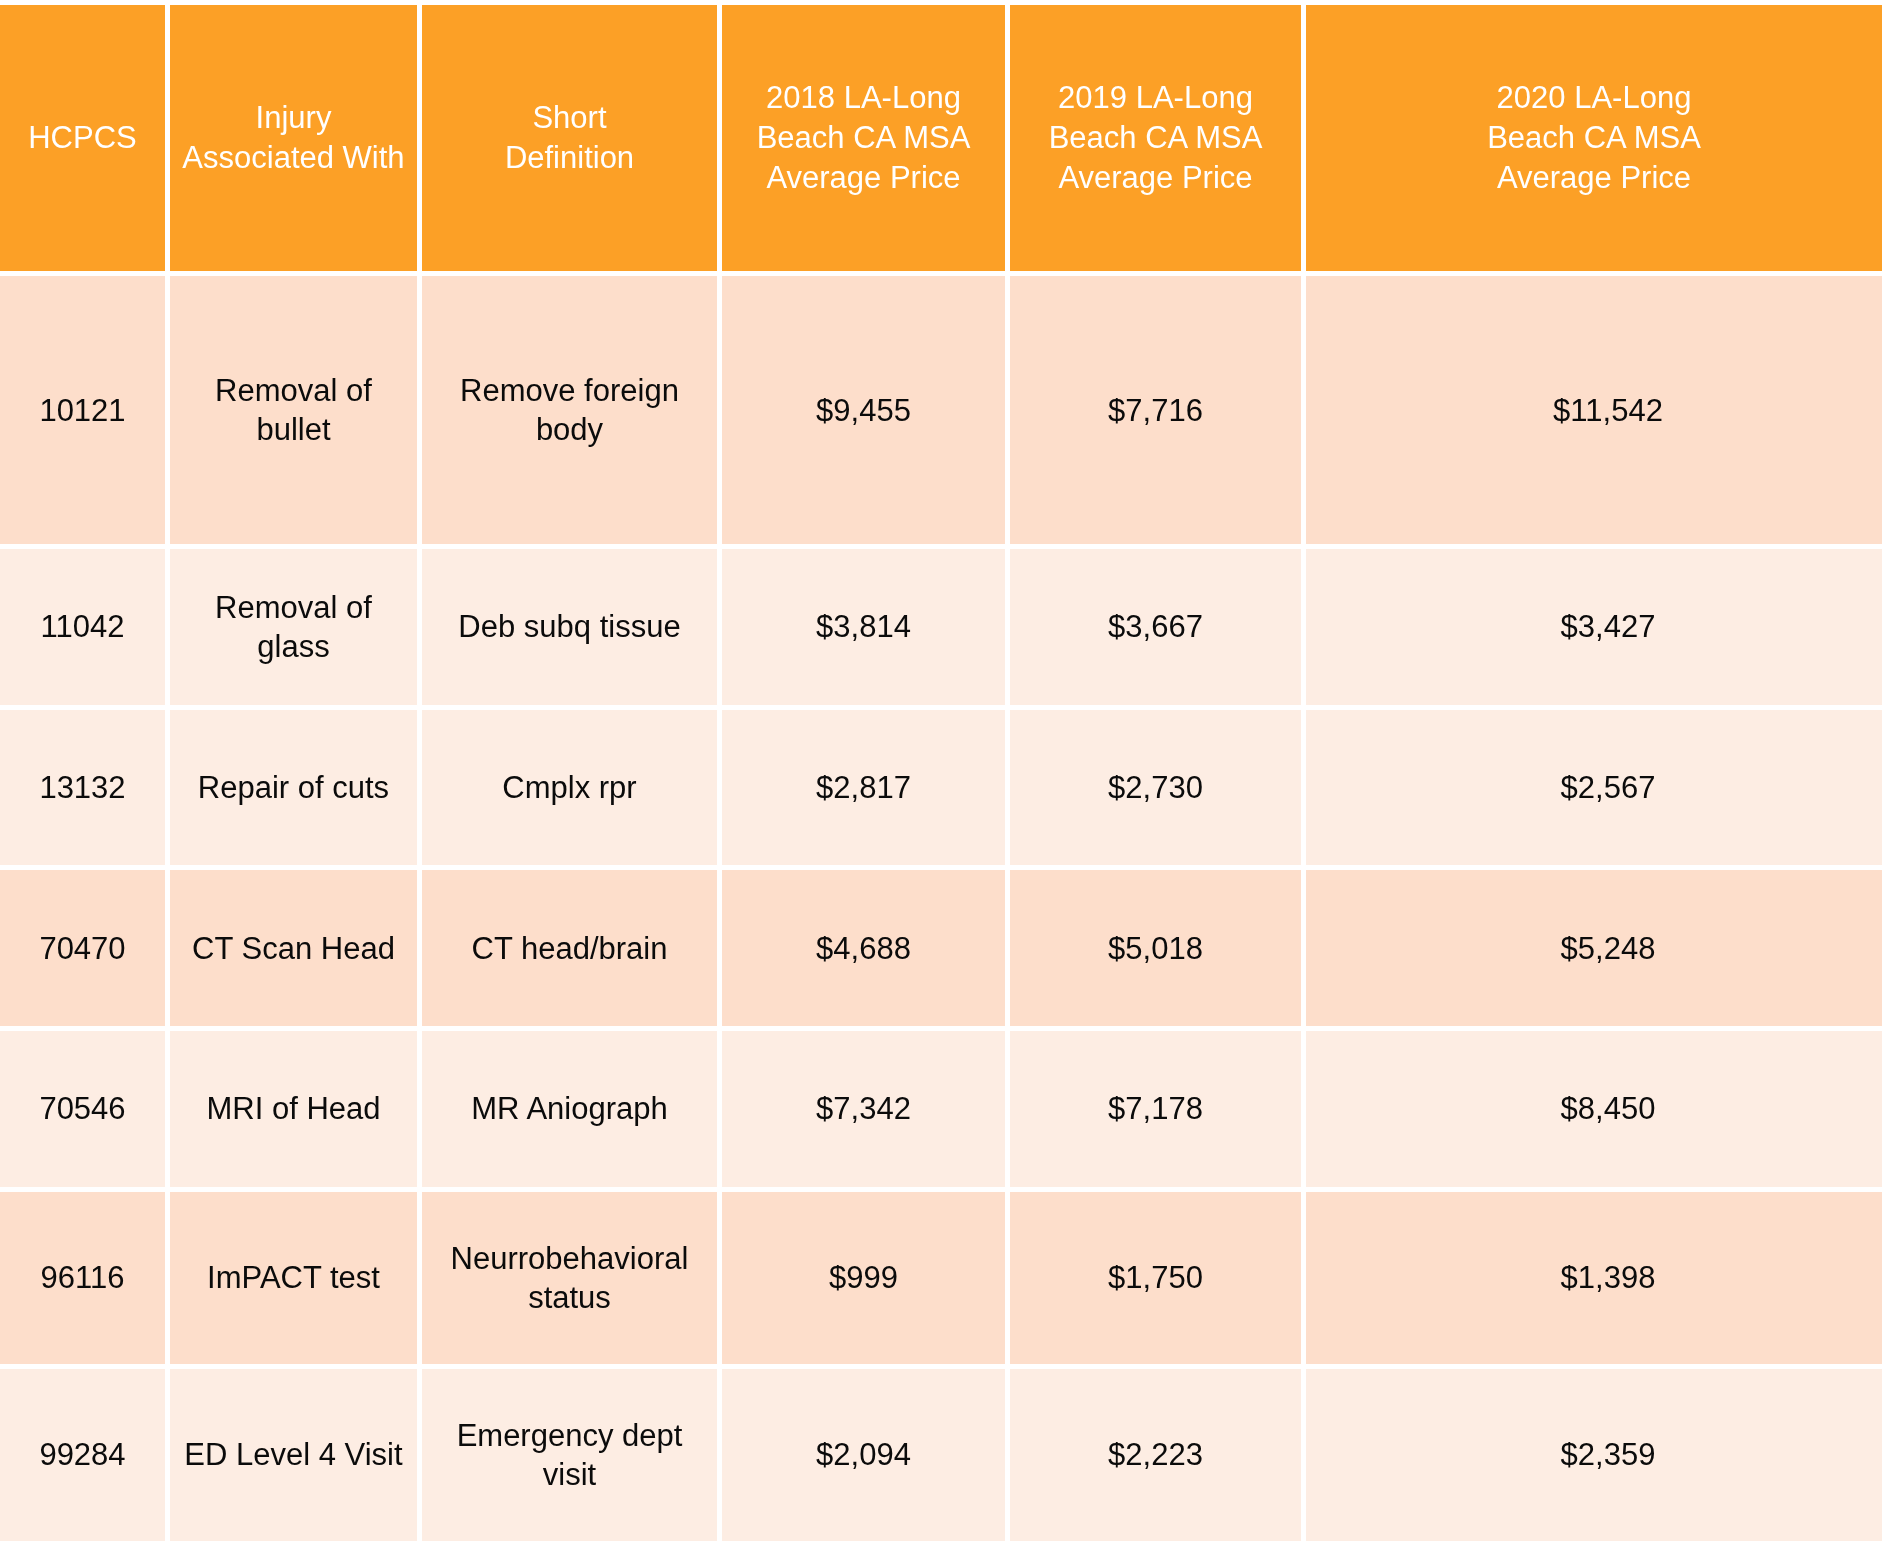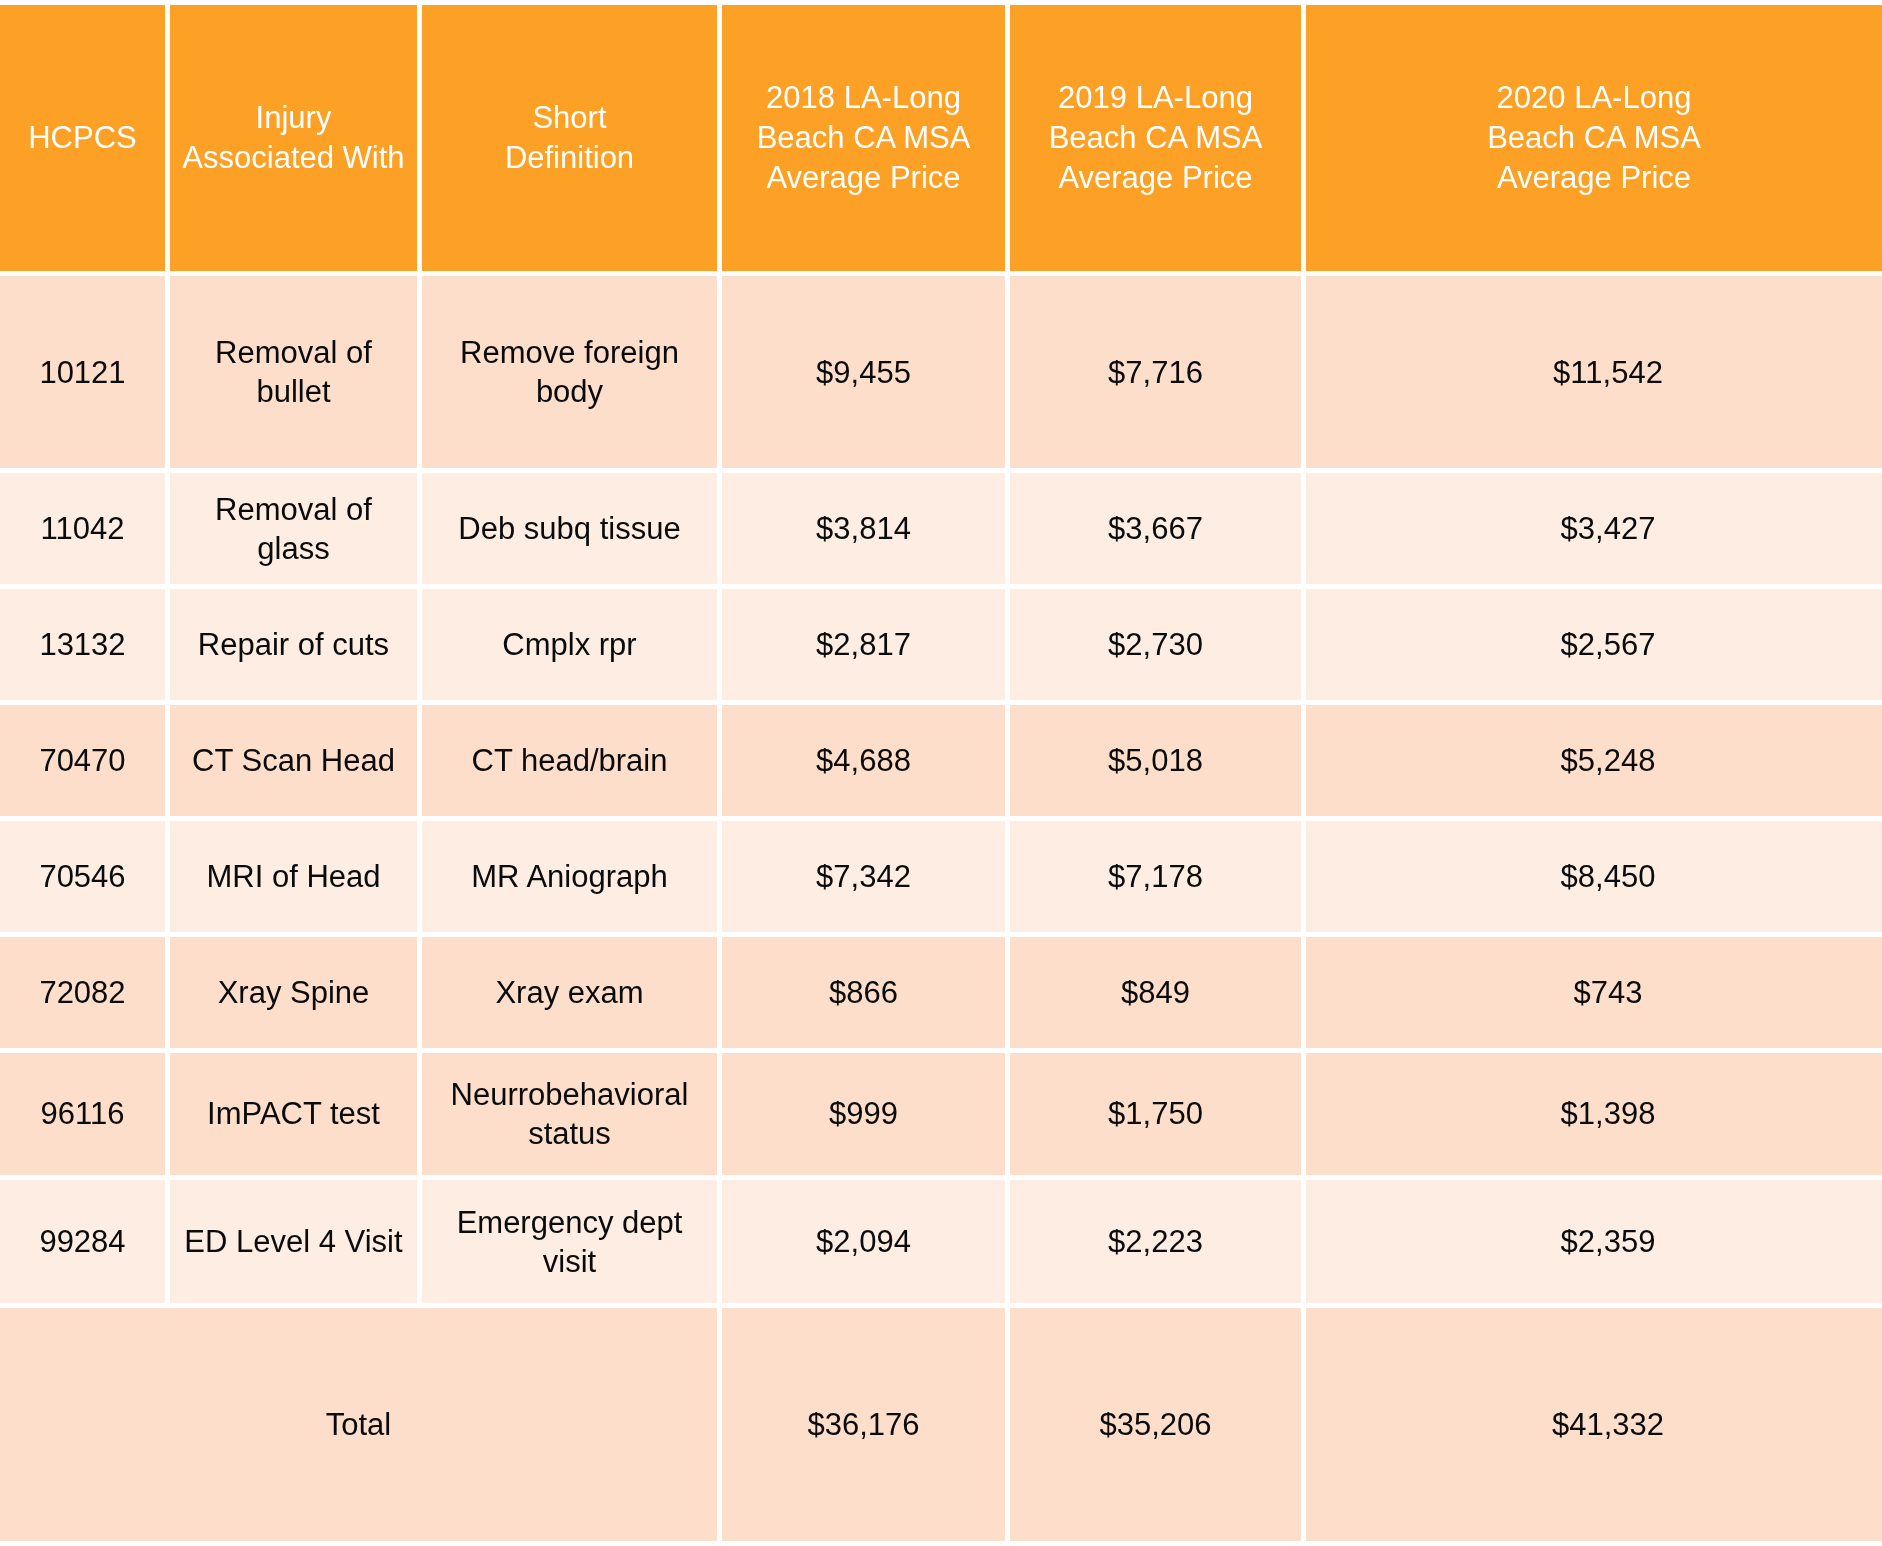--- a/index.html
+++ b/index.html
@@ -165,28 +165,20 @@
 
     <tr class="band-light row-std">
       <td>70546</td>
       <td>MRI of Head</td>
       <td>MR Aniograph</td>
       <td>$7,342</td>
       <td>$7,178</td>
       <td>$8,450</td>
     </tr>
 
-    <tr class="band-dark row-std">
-      <td>72082</td>
-      <td>Xray Spine</td>
-      <td>Xray exam</td>
-      <td>$866</td>
-      <td>$849</td>
-      <td>$743</td>
-    </tr>
 
 
     <tr class="band-dark row-two">
       <td>96116</td>
       <td>ImPACT test</td>
       <td>
         <span class="nowrap-pair">Neurrobehavioral</span>
         <span class="nowrap-pair">status</span>
       </td>
       <td>$999</td>
@@ -199,21 +191,15 @@
       <td>ED Level 4 Visit</td>
       <td>
         <span class="nowrap-pair">Emergency dept</span>
         <span class="nowrap-pair">visit</span>
       </td>
       <td>$2,094</td>
       <td>$2,223</td>
       <td>$2,359</td>
     </tr>
 
-    <tr class="total-row">
-      <td class="total-label" colspan="3">Total</td>
-      <td>$36,176</td>
-      <td>$35,206</td>
-      <td>$41,332</td>
-    </tr>
 
   </tbody>
 </table>
 
 </body></html>

